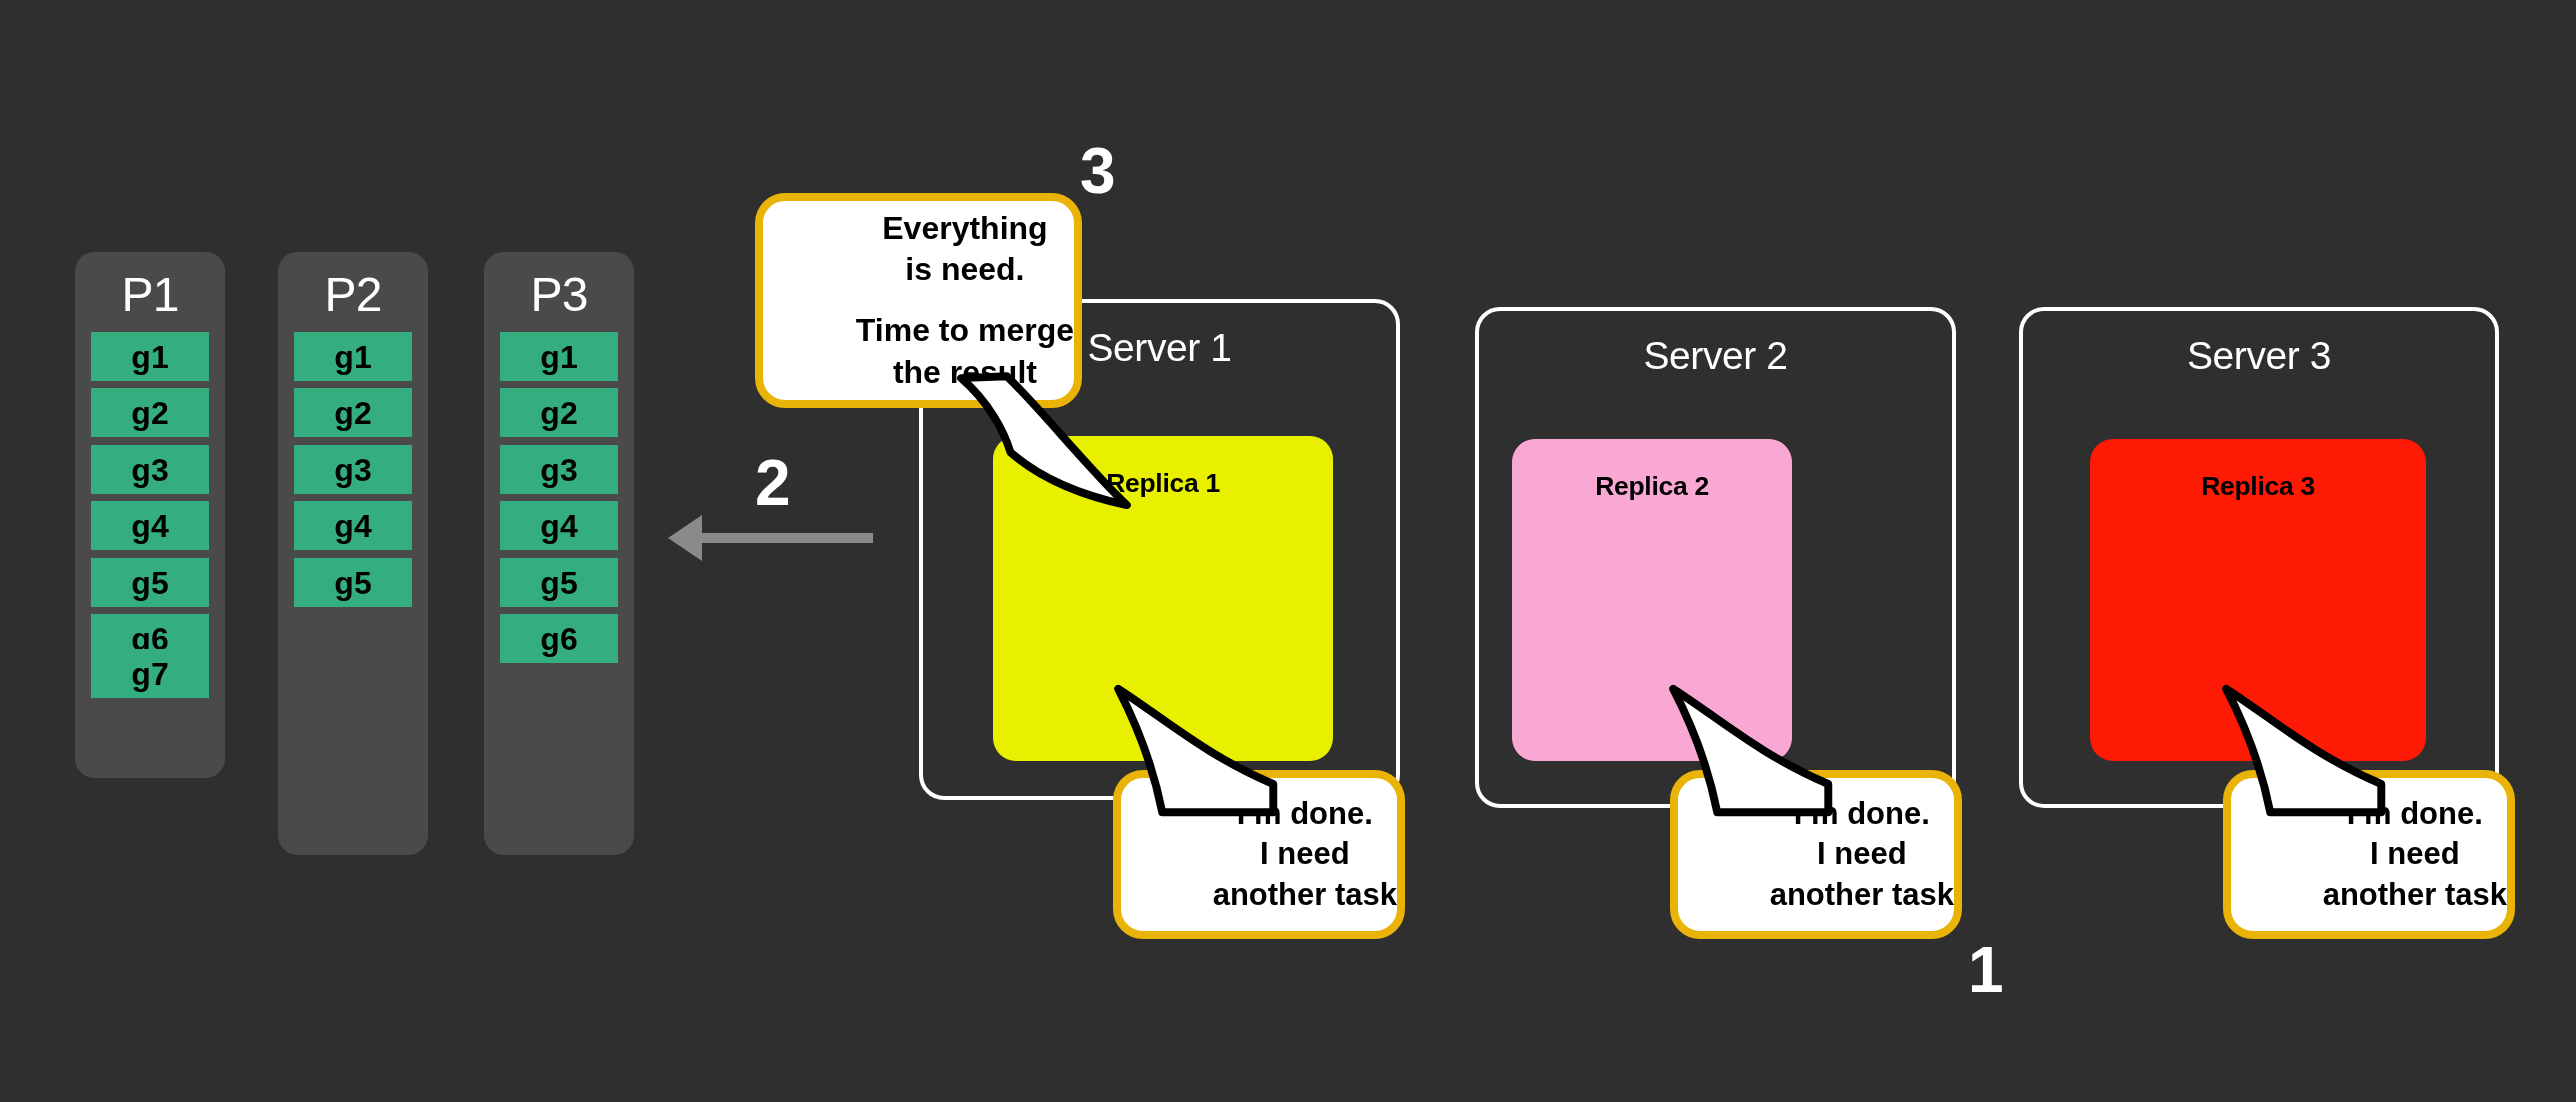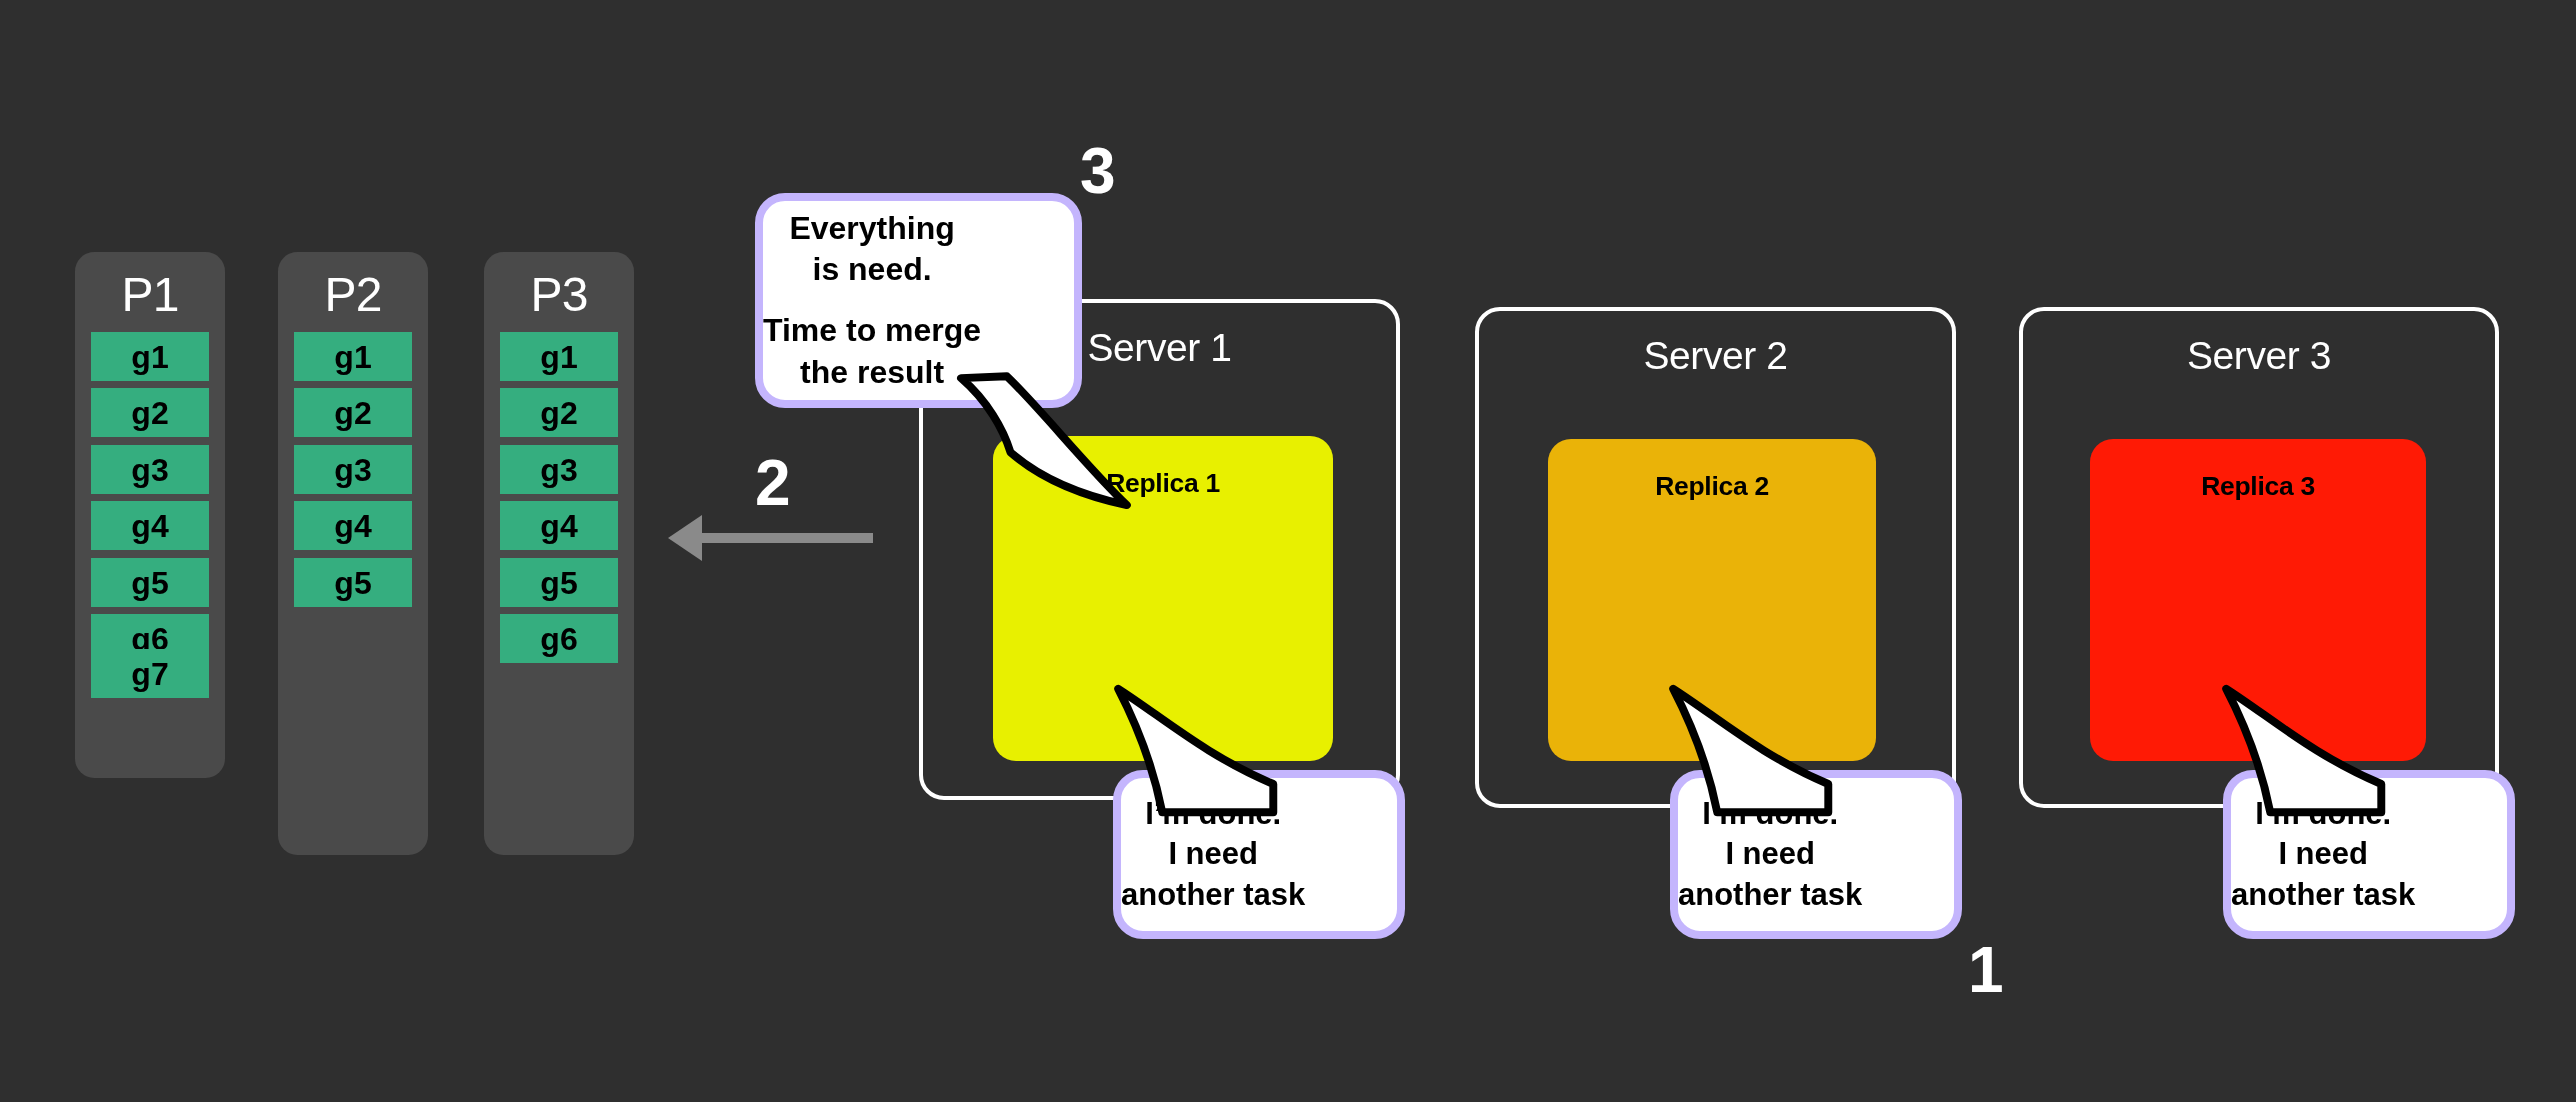--- a/index.html
+++ b/index.html
@@ -100,26 +100,26 @@
     font-size:26.5px;
     font-weight:700;
     line-height:1;
     letter-spacing:-0.3px;
   }
 
   
   .bubble{
     position:absolute;
     background:#ffffff;
-    border:8px solid #c4b5fd;
+    border:8px solid #eab308;
     border-radius:30px;
     box-sizing:border-box;
     display:flex;
     align-items:center;
-    justify-content:flex-start;
+    justify-content:flex-end;
     z-index:30;
   }
   .bubble-text{
     color:#000000;
     font-weight:700;
     text-align:center;
     line-height:1.30;
   }
   .bubble-small .bubble-text{font-size:31px;}
   .bubble-big .bubble-text{font-size:32px;}
@@ -178,21 +178,21 @@
   <div class="server" style="left:919px; top:299px; width:481px; height:501px;">
     <div class="server-title">Server 1</div>
   </div>
   <div class="replica" id="replica-0" style="left:993px; top:436px; width:340px; height:325px; background:#e8f000;">
     <div class="replica-label">Replica 1</div>
   </div>
 
   <div class="server" style="left:1475px; top:307px; width:481px; height:501px;">
     <div class="server-title">Server 2</div>
   </div>
-  <div class="replica" id="replica-1" style="left:1548px; top:439px; width:328px; height:322px; background:#eab308;">
+  <div class="replica" id="replica-1" style="left:1512px; top:439px; width:280px; height:322px; background:#f9a8d4;">
     <div class="replica-label">Replica 2</div>
   </div>
 
   <div class="server" style="left:2019px; top:307px; width:480px; height:501px;">
     <div class="server-title">Server 3</div>
   </div>
   <div class="replica" id="replica-2" style="left:2090px; top:439px; width:336px; height:322px; background:#ff1a05;">
     <div class="replica-label">Replica 3</div>
   </div>
 

